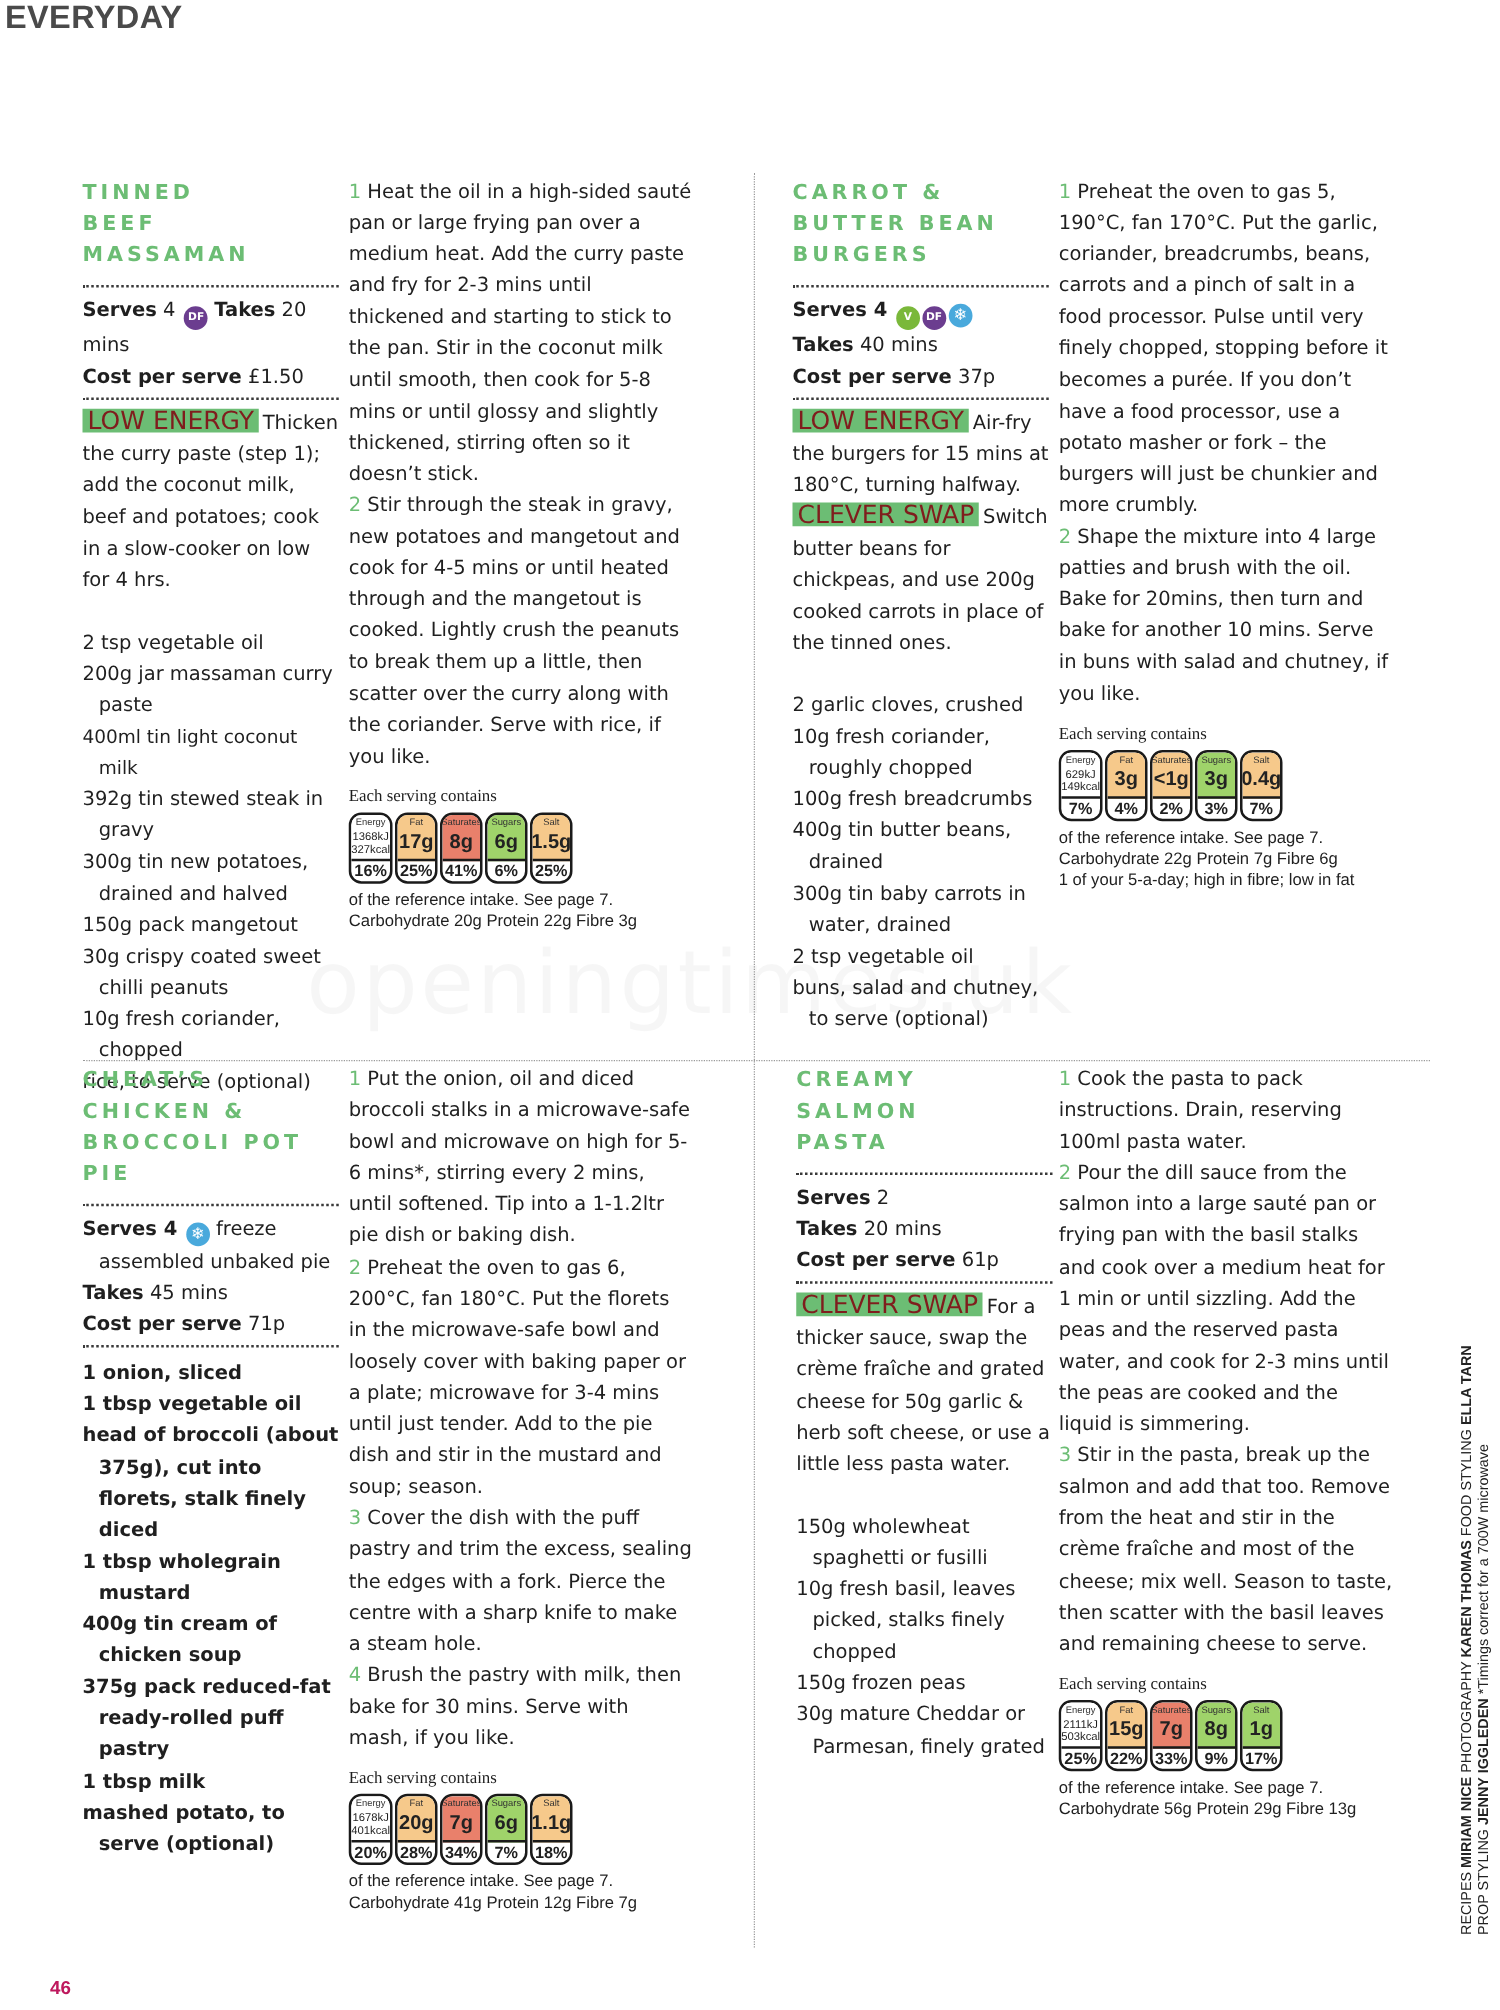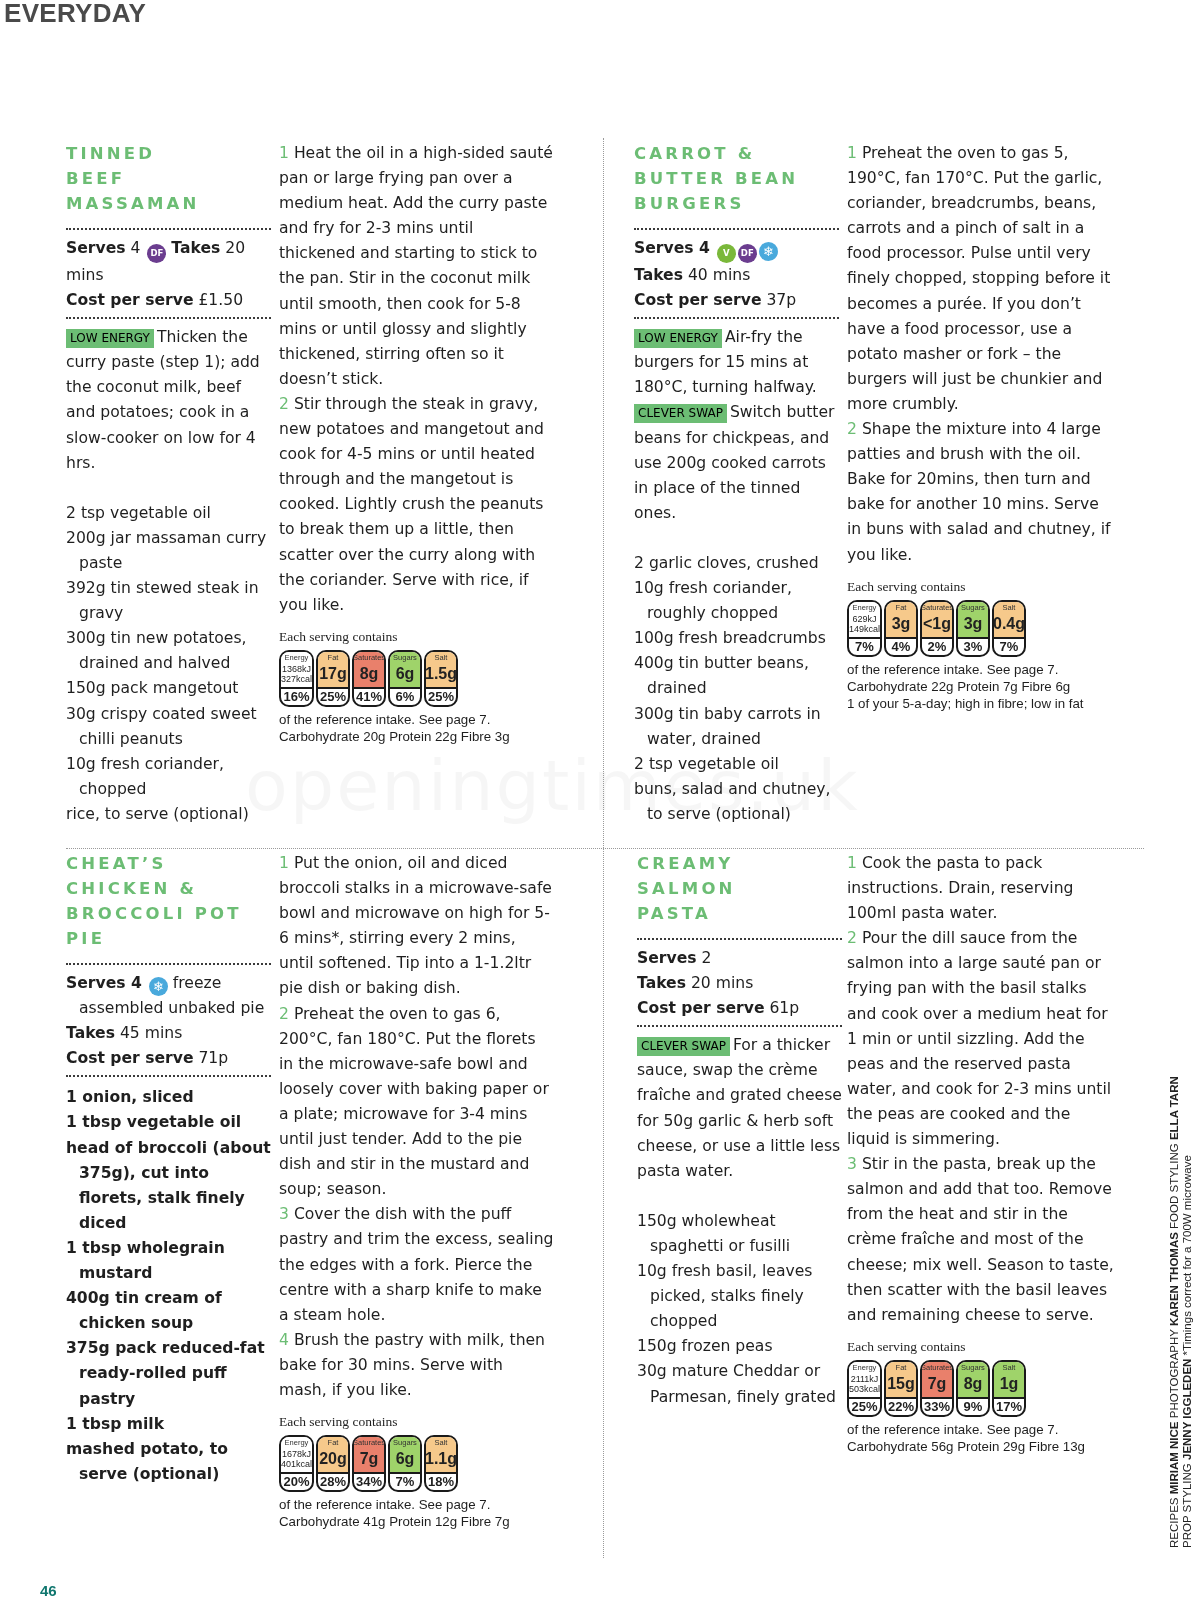--- a/index.html
+++ b/index.html
@@ -15,21 +15,21 @@
   .col-left { width: 205px; }
   .col-right { width: 275px; }
 
   .title { font-family: "DejaVu Sans", sans-serif; font-weight: 700; color: #6cbd74; font-size: 16.5px; letter-spacing: 3.2px; line-height: 25px; text-transform: uppercase; }
   .dots { border-top: 2px dotted #3a3a3a; margin: 12px 0 6px 0; height: 0; }
   .meta-line b { font-weight: 700; }
   .badge { display: inline-block; width: 19px; height: 19px; border-radius: 50%; vertical-align: -3px; font-size: 8.5px; font-weight: 700; color: #fff; text-align: center; line-height: 19px; margin-left: 2px; }
   .badge.df { background: #6b3d8f; }
   .badge.v { background: #7ab83a; }
   .badge.fz { background: #49a9dc; font-size: 13px; }
-  .tag { display: inline-block; background: #6cbd74; color: #000000; font-size: 12px; padding: 0 4px; line-height: 19px; margin-right: 3px; }
+  .tag { display: inline-block; background: #6cbd74; color: #7f1d1d; font-size: 20px; padding: 0 4px; line-height: 19px; margin-right: 3px; }
   .para { margin-top: 6px; }
   .ingredients { margin-top: 25px; list-style: none; }
   .ingredients li { padding-left: 13px; text-indent: -13px; }
   .step-num { color: #6cbd74; }
   .step { }
 
   .nut-head { font-family: Liberation Serif, serif; font-size: 13.5px; margin-top: 10px; line-height: 18px; }
   .nut { display: flex; margin-top: 4px; gap: 4px; }
   .cell { width: 34px; height: 57px; border: 2px solid #1a1a1a; border-radius: 10px 10px 10px 10px; margin-right: -2px; display: flex; flex-direction: column; font-family: "Liberation Sans", sans-serif; overflow: hidden; position: relative; background: #fff; }
   .cell.energy { width: 35px; }
@@ -39,41 +39,42 @@
   .cell .kj { font-size: 9px; line-height: 10px; font-weight: 400; }
   .cell .pct { flex: 1; text-align: center; font-size: 13px; font-weight: 700; line-height: 16px; }
   .cell.amber .top { background: #f6c98b; }
   .cell.red .top { background: #e9806b; }
   .cell.green .top { background: #9fd36a; }
   .cell.white .top { background: #fff; }
   .nut-foot { font-family: "Liberation Sans", sans-serif; font-size: 13.3px; line-height: 17px; margin-top: 4px; }
 
   .credits { position: absolute; left: 1168px; top: 1548px; transform-origin: left top; transform: rotate(-90deg); font-family: "Liberation Sans", sans-serif; font-size: 11.5px; line-height: 13px; color: #222; white-space: nowrap; }
   .credits b { font-weight: 700; }
-  .page-num { position: absolute; left: 40px; top: 1582px; font-family: "Liberation Sans", sans-serif; font-weight: 700; font-size: 15px; color: #0f766e; }
+  .page-num { position: absolute; left: 40px; top: 1582px; font-family: "Liberation Sans", sans-serif; font-weight: 700; font-size: 15px; color: #be185d; }
   .watermark { position: absolute; left: 245px; top: 745px; font-family: "DejaVu Sans", sans-serif; font-size: 70px; color: rgba(0,0,0,0.035); letter-spacing: 2px; pointer-events: none; }
 </style>
 </head>
 <body>
 
 <div class="section-title">EVERYDAY</div>
 <div class="watermark">openingtimes.uk</div>
 <div class="vline"></div>
 <div class="hline"></div>
 
 <div class="col col-left" style="left:66px; top:141px;">
   <div class="title" style="width:150px;">TINNED BEEF MASSAMAN</div>
   <div class="dots"></div>
   <div class="meta-line"><b>Serves</b><span> 4</span> <span class="badge df">DF</span> <b>Takes</b><span> 20 mins</span></div>
   <div class="meta-line"><b>Cost per serve</b><span> £1.50</span></div>
   <div class="dots" style="margin-top:4px;"></div>
   <div class="para"><span class="tag">LOW ENERGY</span><span>Thicken the curry paste (step 1); add the coconut milk, beef and potatoes; cook in a slow-cooker on low for 4 hrs.</span></div>
   <ul class="ingredients">
     <li>2 tsp vegetable oil</li>
     <li>200g jar massaman curry paste</li>
+    <li style="font-size:14.8px;">400ml tin light coconut milk</li>
     <li>392g tin stewed steak in gravy</li>
     <li>300g tin new potatoes, drained and halved</li>
     <li>150g pack mangetout</li>
     <li>30g crispy coated sweet chilli peanuts</li>
     <li>10g fresh coriander, chopped</li>
     <li>rice, to serve (optional)</li>
   </ul>
 </div>
 <div class="col col-right" style="left:279px; top:141px;">
   <div class="step"><span class="step-num">1</span> <span>Heat the oil in a high-sided sauté pan or large frying pan over a medium heat. Add the curry paste and fry for 2-3 mins until thickened and starting to stick to the pan. Stir in the coconut milk until smooth, then cook for 5-8 mins or until glossy and slightly thickened, stirring often so it doesn’t stick.</span></div>

